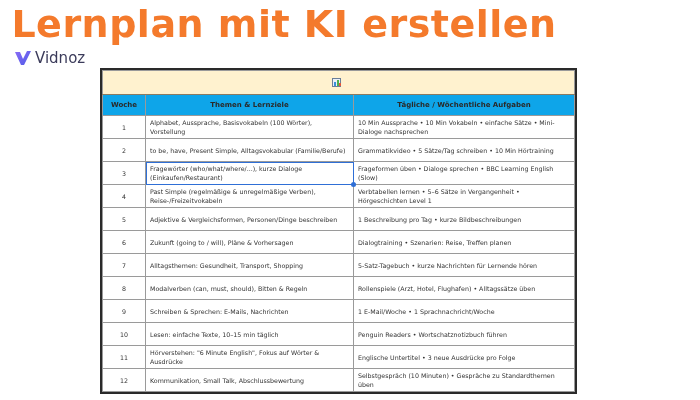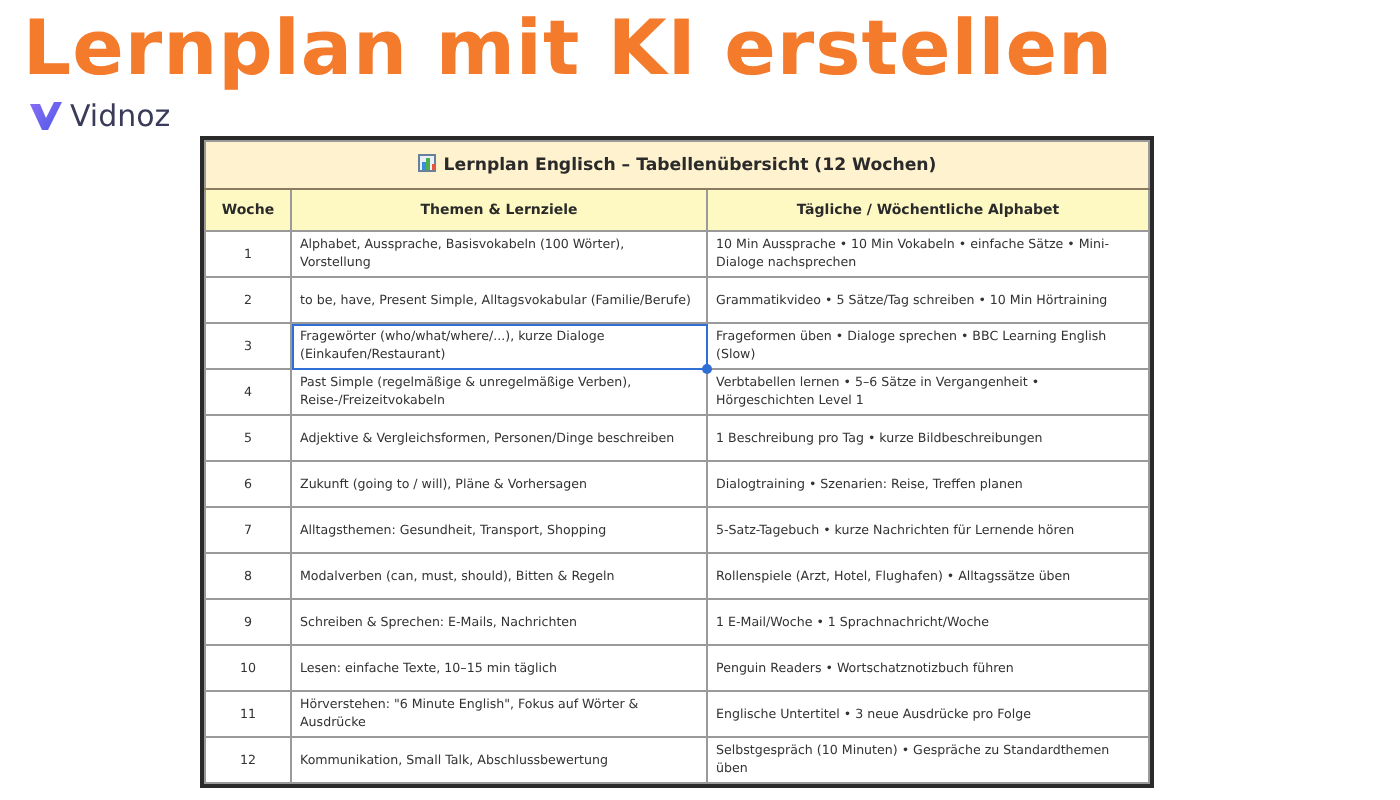--- a/index.html
+++ b/index.html
@@ -23,21 +23,21 @@
     font-family: "DejaVu Sans", sans-serif; color: #333;
   }
   table { border-collapse: collapse; width: 100%; table-layout: fixed; }
   td, th { border: 1px solid #9a9a9a; font-size: 6.3px; padding: 0 4px; line-height: 9px; }
   .title-row td {
     background: #fff2cf; height: 23px; text-align: center; font-size: 8.6px; font-weight: bold; color: #2a2a2a;
     border-bottom: 1px solid #8a7b62;
   }
   .title-icon { display: inline-block; width: 9px; height: 9px; vertical-align: -1px; margin-right: 4px; position: relative; border: 1px solid #6a7f99; box-sizing: border-box; background: #eaf0f8; }
   .title-icon i { position: absolute; bottom: 0; width: 2px; }
-  .head-row th { background: #fef9c3; height: 20px; font-size: 7px; font-weight: bold; color: #2a2a2a; }
+  .head-row th { background: #0ea5e9; height: 20px; font-size: 7px; font-weight: bold; color: #2a2a2a; }
   .body-row td { height: 22px; background: #fff; }
   .c-week { text-align: center; }
   .selected { outline: 1.5px solid #2f6fd6; outline-offset: -1px; position: relative; }
   .sel-handle { position: absolute; right: -3px; bottom: -3px; width: 5px; height: 5px; background: #2f6fd6; border-radius: 50%; }
 </style>
 </head>
 <body>
 
 <div class="headline">Lernplan mit KI erstellen</div>
 
@@ -61,27 +61,27 @@
         <col style="width:208px">
         <col>
       </colgroup>
     <tbody>
         <tr class="title-row">
       <td colspan="3">
         <span class="title-icon">
           <i style="left:1px;height:4px;background:#3b8fd8"></i>
           <i style="left:3.5px;height:6px;background:#4caf50"></i>
           <i style="left:6px;height:3px;background:#e2583e"></i>
-        </span><span>Lernplan Englisch – Tabellenübersicht (12 Wochen)</span>
+        </span>
       </td>
     </tr>
     <tr class="head-row">
       <th>Woche</th>
       <th>Themen &amp; Lernziele</th>
-      <th>Tägliche / Wöchentliche Alphabet</th>
+      <th>Tägliche / Wöchentliche Aufgaben</th>
     </tr>
     <tr class="body-row">
       <td class="c-week">1</td>
       <td>Alphabet, Aussprache, Basisvokabeln (100 Wörter), Vorstellung</td>
       <td>10 Min Aussprache • 10 Min Vokabeln • einfache Sätze • Mini-Dialoge nachsprechen</td>
     </tr>
     <tr class="body-row">
       <td class="c-week">2</td>
       <td>to be, have, Present Simple, Alltagsvokabular (Familie/Berufe)</td>
       <td>Grammatikvideo • 5 Sätze/Tag schreiben • 10 Min Hörtraining</td>

